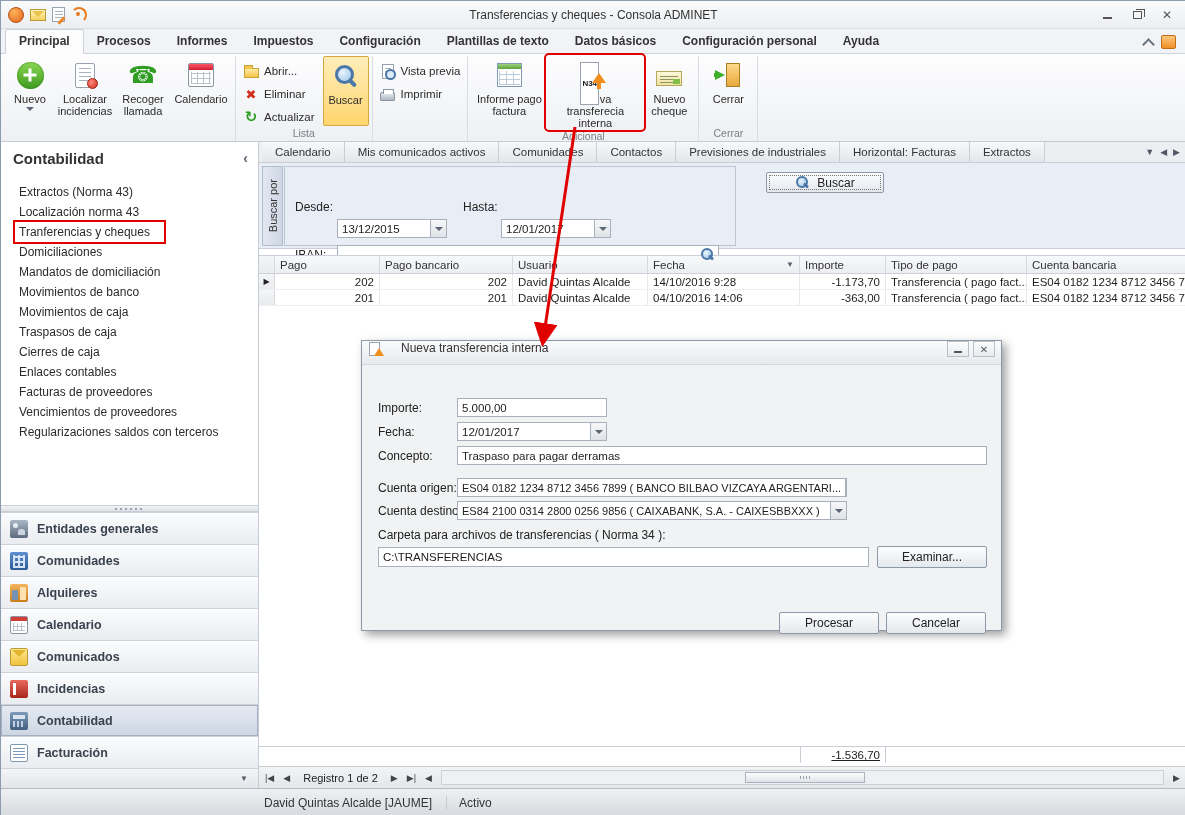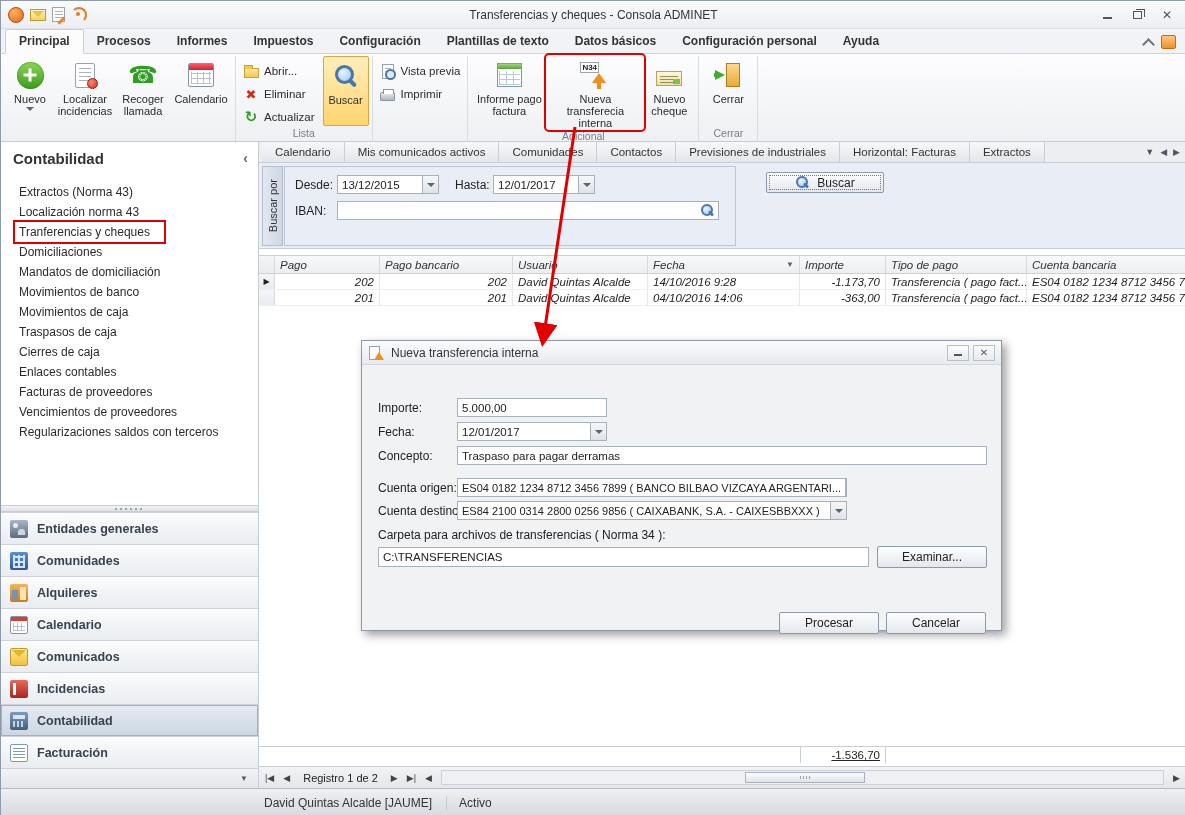--- a/index.html
+++ b/index.html
@@ -85,21 +85,21 @@
   .ic-preview::before{content:"";position:absolute;left:2px;top:2px;width:6px;height:8px;
     background:repeating-linear-gradient(0deg,#aab3bd 0 1px,transparent 1px 3px);}
   .ic-preview::after{content:"";position:absolute;right:-3px;bottom:-2px;width:7px;height:7px;border:2px solid #4a76a8;border-radius:50%;background:#dcedfa;}
   .ic-printer{width:15px;height:9px;background:linear-gradient(#e7ebf0,#aeb6c0);border:1px solid #8a93a0;border-radius:2px 2px 1px 1px;position:relative;margin-top:5px;}
   .ic-printer::before{content:"";position:absolute;left:2px;top:-4px;width:9px;height:4px;background:#fff;border:1px solid #8a93a0;border-bottom:none;}
   .ic-sheet{width:25px;height:24px;background:#fff;border:1px solid #7f99b4;position:relative;}
   .ic-sheet::before{content:"";position:absolute;left:0;right:0;top:0;height:5px;background:linear-gradient(#9fd37e,#5aa33a);}
   .ic-sheet::after{content:"";position:absolute;left:1px;right:1px;top:7px;bottom:1px;
     background:repeating-linear-gradient(90deg,#b9c9d8 0 1px,transparent 1px 7px),repeating-linear-gradient(0deg,#b9c9d8 0 1px,transparent 1px 5px);}
   .ic-n34{position:relative;width:30px;height:28px;}
-  .n34-badge{position:absolute;left:0;top:1px;font-size:8px;font-weight:bold;color:#222;background:#fff;border:1px solid #9aa3ae;padding:0 1px;line-height:9px;text-align:right;}
+  .n34-badge{position:absolute;left:0;top:1px;font-size:8px;font-weight:bold;color:#222;background:#fff;border:1px solid #9aa3ae;padding:16px 1px;line-height:9px;text-align:right;}
   .ic-n34 .arr{position:absolute;right:4px;bottom:6px;width:0;height:0;border-left:7px solid transparent;border-right:7px solid transparent;border-bottom:10px solid #f08f1e;}
   .ic-n34 .stem{position:absolute;right:9px;bottom:0;width:4px;height:7px;background:#f08f1e;}
   .ic-cheque{width:26px;height:15px;background:linear-gradient(#fdf6d8,#f0e3a0);border:1px solid #b3a65e;position:relative;margin-top:6px;}
   .ic-cheque::before{content:"";position:absolute;left:3px;top:3px;right:3px;height:8px;
     background:repeating-linear-gradient(0deg,#8d9464 0 1px,transparent 1px 3px);}
   .ic-cheque::after{content:"";position:absolute;right:1px;bottom:1px;width:7px;height:5px;background:#7fbf4a;}
   .ic-exit{position:relative;width:28px;height:26px;}
   .ic-exit::before{content:"";position:absolute;right:2px;top:1px;width:12px;height:22px;background:linear-gradient(#ffd98a,#e8a93c);border:1px solid #a97f23;}
   .ic-exit::after{content:"";position:absolute;left:1px;top:8px;width:0;height:0;border-top:5px solid transparent;border-bottom:5px solid transparent;border-left:10px solid #3fae2a;}
   .ic-exit .stem2{position:absolute;left:0;top:11px;width:5px;height:4px;background:#3fae2a;}
@@ -159,29 +159,29 @@
   .vtab{width:21px;height:80px;margin:3px 0 0 3px;background:linear-gradient(90deg,#e2e8f1,#cfd7e4);border:1px solid #b3bdcc;
     display:flex;align-items:center;justify-content:center;}
   .vtab span{writing-mode:vertical-rl;transform:rotate(180deg);font-size:11px;color:#333;}
   .search-fields{width:452px;height:80px;margin:3px 0 0 1px;border:1px solid #bcc5d2;background:#e9eef6;padding:8px 10px;}
   .srow{display:flex;align-items:center;margin-bottom:7px;}
   .slabel{width:42px;font-size:12px;color:#222;}
   .input{height:19px;background:#fff;border:1px solid #a8b0bc;display:flex;align-items:center;overflow:hidden;}
   .input .val{padding:0 4px;font-size:11.5px;white-space:nowrap;flex:1;}
   .dbtn{width:16px;height:100%;border-left:1px solid #a8b0bc;background:linear-gradient(#f6f7f8,#dfe3e8);display:flex;align-items:center;justify-content:center;flex:none;}
   .tri{width:0;height:0;border-left:4px solid transparent;border-right:4px solid transparent;border-top:4px solid #5a6472;}
-  .w-date{width:102px;}
+  .w-date{width:110px;margin-top:44px;}
   .hasta-label{width:38px;margin-left:16px;}
   .w-iban{width:382px;}
   .iban-mag{margin:0 3px;flex:none;}
   .buscar-btn{margin:9px 0 0 30px;width:118px;height:21px;display:flex;align-items:center;justify-content:center;gap:7px;
     background:linear-gradient(#fdfdfe,#e3e7ec);border:1px solid #8e99a8;border-radius:2px;font-size:12px;outline:1px dotted #777;outline-offset:-4px;}
 
   .grid{margin-top:6px;display:flex;flex-direction:column;flex:1;min-height:0;}
-  .grid-header,.grid-row{display:flex;align-items:stretch;font-style:italic;}
+  .grid-header,.grid-row{display:flex;align-items:stretch;}
   .grid-header{height:19px;background:linear-gradient(#f8f9fa,#eceef1);border-top:1px solid #cdd1d7;border-bottom:1px solid #cdd1d7;font-size:11.5px;color:#333;}
   .gcell{padding:0 5px;display:flex;align-items:center;border-right:1px solid #d6d9de;overflow:hidden;white-space:nowrap;flex:none;}
   .w-ind{width:16px;padding:0;justify-content:center;background:linear-gradient(#f4f5f7,#e9ebee);}
   .w-c0{width:105px;}.w-c1{width:133px;}.w-c2{width:135px;}.w-c3{width:152px;}.w-c4{width:86px;}.w-c5{width:141px;}
   .w-c6{flex:1;}
   .num{justify-content:flex-end;}
   .between{justify-content:space-between;}
   .sortg{font-size:8px;color:#5a6472;}
   .grid-row{height:16px;font-size:11.5px;color:#1e1e1e;border-bottom:1px solid #edeff2;}
   .grid-row .gcell{border-right:1px solid #e6e8ec;}
@@ -199,21 +199,21 @@
 
   
   .statusbar{position:absolute;left:0;right:0;bottom:0;height:28px;background:linear-gradient(#eef0f2,#d7dade);
     border-top:1px solid #b7bcc3;display:flex;align-items:center;padding-left:263px;font-size:12px;color:#333;}
   .sb-user{padding-right:14px;border-right:1px solid #c5cad0;}
   .sb-status{padding-left:12px;}
 
   
   .dialog{position:absolute;left:360px;top:339px;width:641px;height:291px;background:#f1f2f3;border:1px solid #8e99a8;
     box-shadow:4px 4px 9px rgba(0,0,0,.38);z-index:5;}
-  .dlg-title{height:24px;display:flex;align-items:center;gap:7px;padding:0 6px;background:linear-gradient(#fafbfc,#e7eaee);
+  .dlg-title{height:24px;display:flex;gap:17px;padding:0 6px;background:linear-gradient(#fafbfc,#e7eaee);
     border-bottom:1px solid #d4d8dd;font-size:12px;color:#333;}
   .ic-dlg{width:16px;height:16px;position:relative;flex:none;}
   .ic-dlg::before{content:"";position:absolute;left:1px;top:1px;width:9px;height:12px;background:#fff;border:1px solid #9aa3ae;}
   .ic-dlg::after{content:"";position:absolute;right:0;bottom:1px;border-left:5px solid transparent;border-right:5px solid transparent;border-bottom:8px solid #f08f1e;}
   .dlg-controls{margin-left:auto;display:flex;gap:4px;}
   .dlg-wc{width:22px;height:16px;display:flex;align-items:center;justify-content:center;border:1px solid #b9bfc7;background:linear-gradient(#fcfcfd,#e8ebee);color:#555;font-size:10px;}
   .dlg-body{position:relative;font-size:12px;color:#222;}
   .abs{position:absolute;}
   .dinput{background:#fff;border:1px solid #a8b0bc;display:flex;align-items:center;overflow:hidden;height:19px;}
   .dinput .val{padding:0 4px;font-size:11.5px;white-space:nowrap;flex:1;}

